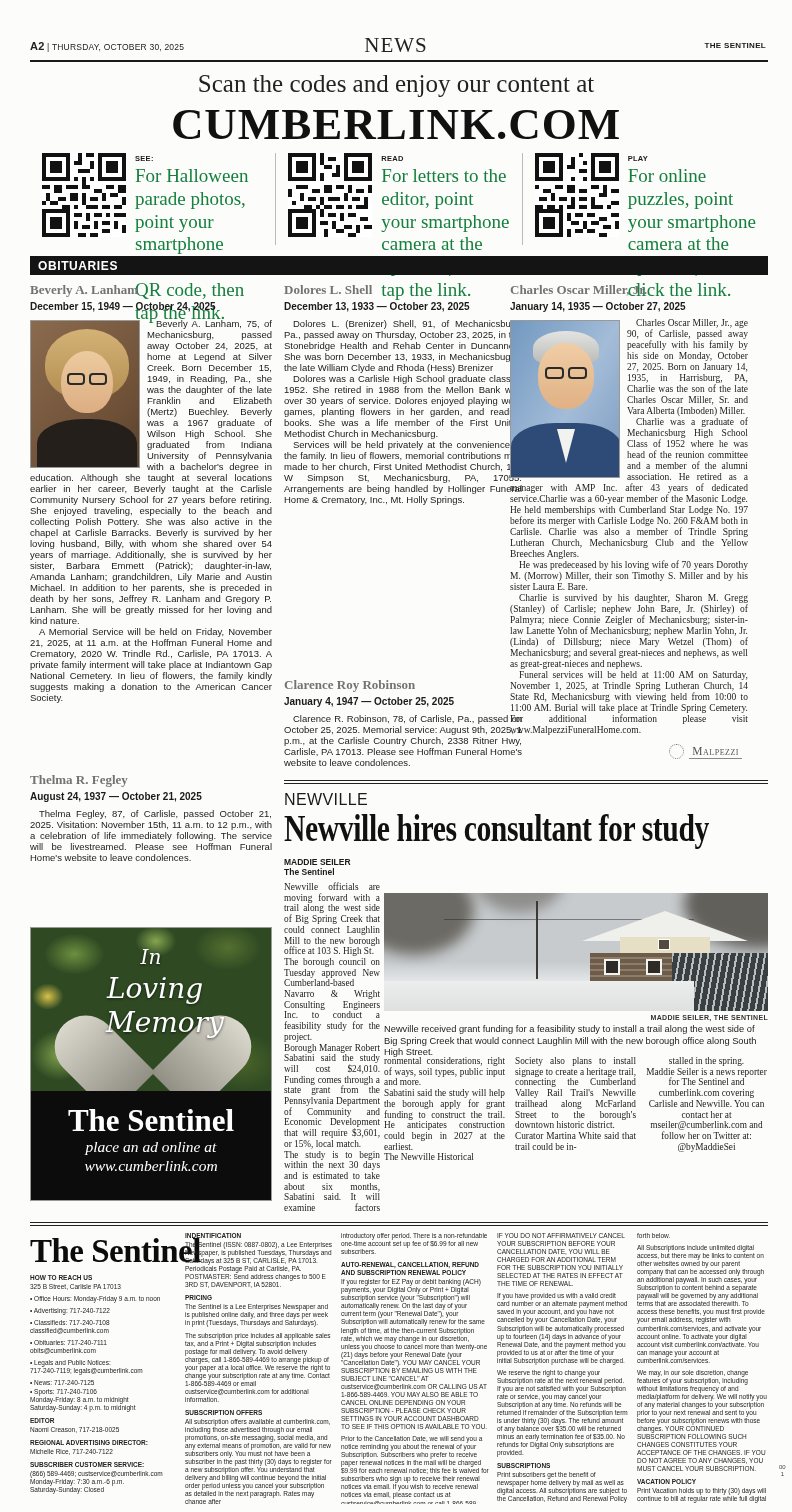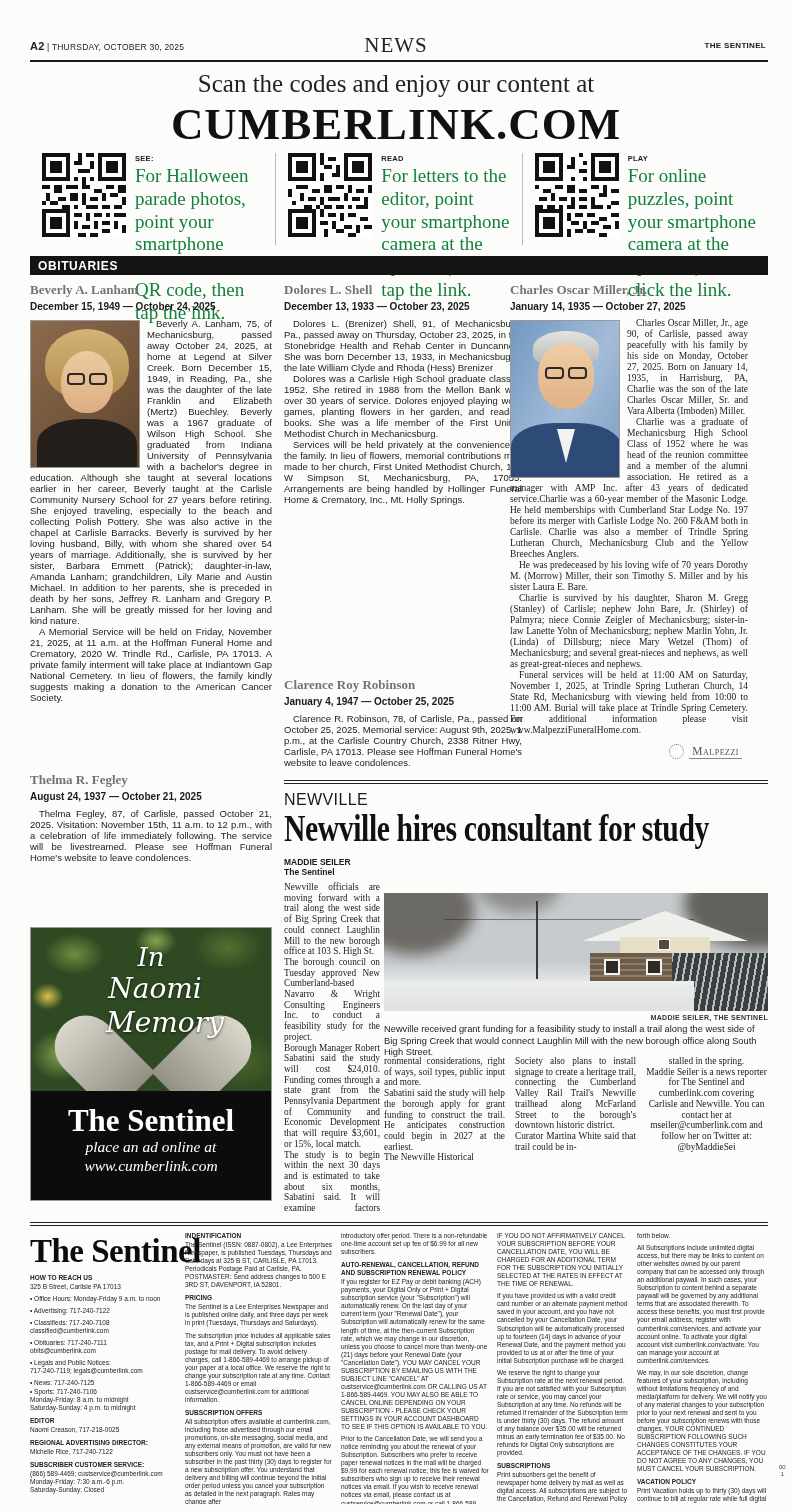--- a/index.html
+++ b/index.html
@@ -69,21 +69,21 @@
       radial-gradient(34px 26px at 52% 8%, #86a650, transparent 60%),
       radial-gradient(26px 22px at 7% 42%, #d8c24a, transparent 60%); }
   .heart { position:absolute; left:62px; top:46px; width:120px; height:104px; }
   .heart::before,.heart::after { content:""; position:absolute; top:0; width:62px; height:98px;
     border-radius:50px 50px 0 0; background:linear-gradient(#dad7cc,#928f85); }
   .heart::before { left:58px; transform:rotate(45deg); transform-origin:0 100%; }
   .heart::after  { left:0;  transform:rotate(-45deg); transform-origin:100% 100%; }
   .ad-script { position:absolute; left:0; top:14px; width:100%; text-align:center;
     font-family:"DejaVu Serif","Liberation Serif",serif; font-style:italic; color:#fff;
     text-shadow:0 1px 3px rgba(0,0,0,.65); z-index:2; }
-  .ad-script .l1 { font-size:26px; line-height:30px; }
+  .ad-script .l1 { font-size:20px; line-height:30px; }
   .ad-script .l2 { font-size:28px; line-height:34px; margin-left:8px; }
   .ad-script .l3 { font-size:28px; line-height:34px; margin-left:28px; }
   .ad-box { width:100%; height:109px; background:#0c0c0c; color:#fff; text-align:center; padding-top:14px; }
   .ad-brand { font-family:"Liberation Serif",serif; font-weight:bold; font-size:31px; line-height:32px; }
   .ad-tag { font-family:"Liberation Serif",serif; font-style:italic; font-size:15.5px; line-height:19px; }
 
   
   .dbl-rule { border-top:1px solid #222; border-bottom:1px solid #222; height:4px; }
   .nv-rule { position:absolute; left:284px; top:780px; width:484px; }
   .nv-label { position:absolute; left:284px; top:791px; font-size:16px; font-weight:normal; letter-spacing:.4px; }
@@ -219,21 +219,21 @@
       <div class="obit-body">
         <p>Thelma Fegley, 87, of Carlisle, passed October 21, 2025. Visitation: November 15th, 11 a.m. to 12 p.m., with a celebration of life immediately following. The service will be livestreamed. Please see Hoffman Funeral Home's website to leave condolences.</p>
       </div>
     </div>
 
     <div class="ad-block">
       <div class="ad-photo">
         <div class="heart"></div>
         <div class="ad-script">
           <div class="l1">In</div>
-          <div class="l2">Naomi</div>
+          <div class="l2">Loving</div>
           <div class="l3">Memory</div>
         </div>
       </div>
       <div class="ad-box">
         <div class="ad-brand">The Sentinel</div>
         <div class="ad-tag">place an ad online at</div>
         <div class="ad-tag">www.cumberlink.com</div>
       </div>
     </div>
   </div>

